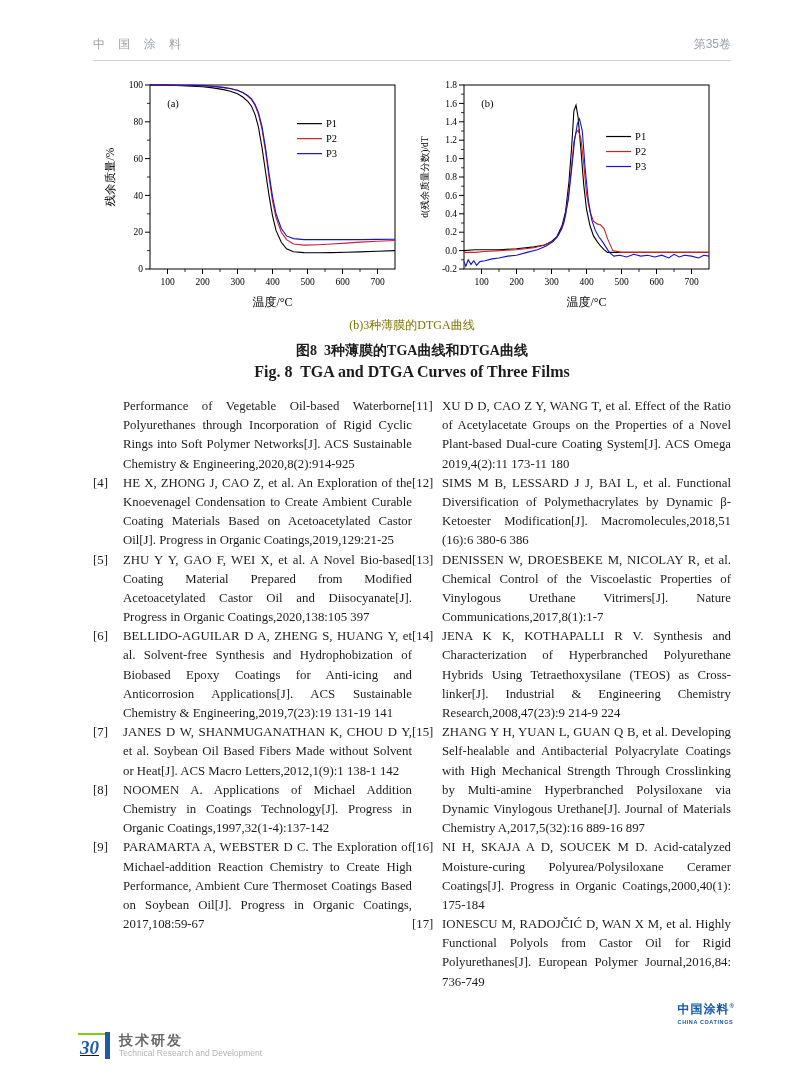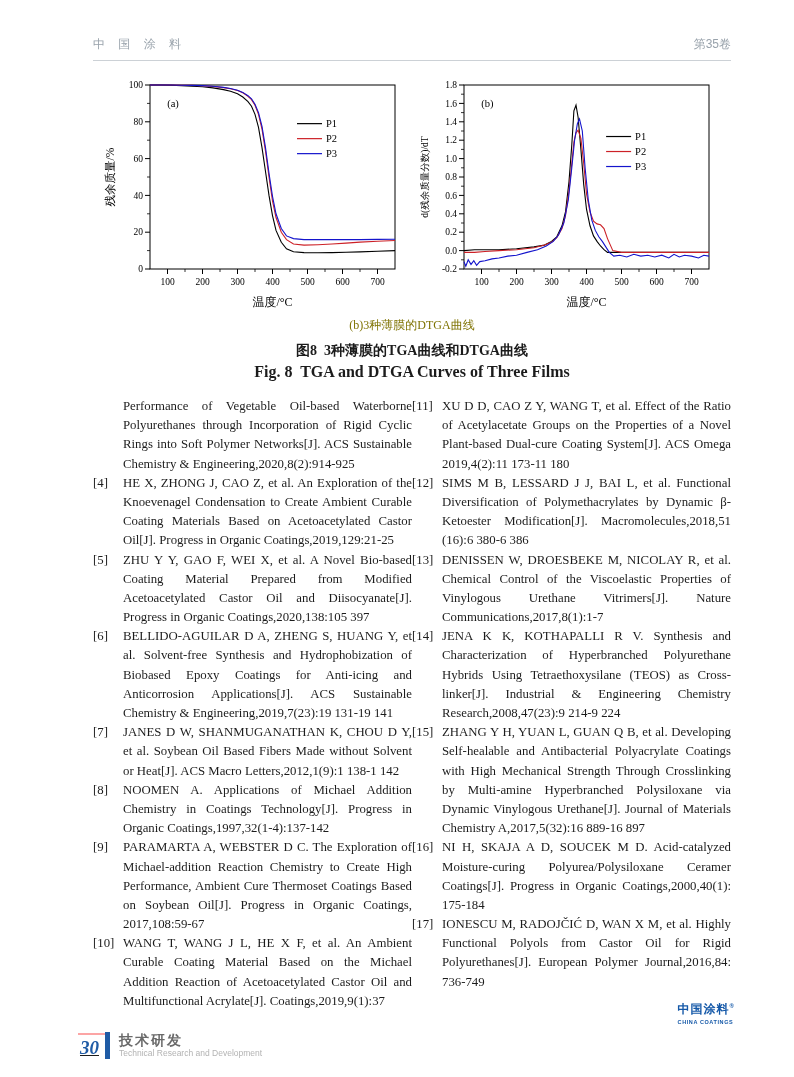--- a/index.html
+++ b/index.html
@@ -24,21 +24,21 @@
   .ref-text{flex:1;text-align:justify;}
   
   .logo{position:absolute;right:74px;bottom:52px;color:#1458a8;text-align:left;
         font-family:"Liberation Sans",sans-serif;}
   .logo-zh{font-weight:bold;font-size:12px;letter-spacing:1px;}
   .logo-zh sup{font-size:6px;}
   .logo-en{font-weight:bold;font-size:5.5px;letter-spacing:0.6px;margin-top:1px;}
   
   .footer{position:absolute;left:78px;bottom:18px;display:flex;align-items:center;
           font-family:"Liberation Sans",sans-serif;}
-  .pagenum-wrap{border-top:2px solid #fca5a5;padding:2px 6px 0 2px;text-decoration:underline;}
+  .pagenum-wrap{border-top:2px solid #84cc16;padding:2px 6px 0 2px;text-decoration:underline;}
   .pagenum{font-family:"Liberation Serif",serif;font-style:italic;font-weight:bold;
            font-size:19px;color:#1f5ba5;}
   .blue-bar{width:5px;height:27px;background:#1f5ba5;margin-right:9px;}
   .section-zh{font-size:14px;font-weight:bold;color:#6a6a6a;letter-spacing:2px;line-height:1.1;}
   .section-en{font-size:8.5px;color:#b3b3b3;line-height:1.2;text-align:right;}
 </style>
 </head>
 <body>
 
 <div class="page">
@@ -200,24 +200,20 @@
           <span class="ref-text">JANES D W, SHANMUGANATHAN K, CHOU D Y, et al. Soybean Oil Based Fibers Made without Solvent or Heat[J]. ACS Macro Letters,2012,1(9):1 138-1 142</span>
         </div>
       <div class="ref">
           <span class="ref-num">[8]</span>
           <span class="ref-text">NOOMEN A. Applications of Michael Addition Chemistry in Coatings Technology[J]. Progress in Organic Coatings,1997,32(1-4):137-142</span>
         </div>
       <div class="ref">
           <span class="ref-num">[9]</span>
           <span class="ref-text">PARAMARTA A, WEBSTER D C. The Exploration of Michael-addition Reaction Chemistry to Create High Performance, Ambient Cure Thermoset Coatings Based on Soybean Oil[J]. Progress in Organic Coatings, 2017,108:59-67</span>
         </div>
-      <div class="ref">
-          <span class="ref-num">[10]</span>
-          <span class="ref-text">WANG T, WANG J L, HE X F, et al. An Ambient Curable Coating Material Based on the Michael Addition Reaction of Acetoacetylated Castor Oil and Multifunctional Acrylate[J]. Coatings,2019,9(1):37</span>
-        </div>
     </div>
     <div class="refcol">
       <div class="ref">
           <span class="ref-num">[11]</span>
           <span class="ref-text">XU D D, CAO Z Y, WANG T, et al. Effect of the Ratio of Acetylacetate Groups on the Properties of a Novel Plant-based Dual-cure Coating System[J]. ACS Omega 2019,4(2):11 173-11 180</span>
         </div>
       <div class="ref">
           <span class="ref-num">[12]</span>
           <span class="ref-text">SIMS M B, LESSARD J J, BAI L, et al. Functional Diversification of Polymethacrylates by Dynamic β-Ketoester Modification[J]. Macromolecules,2018,51 (16):6 380-6 386</span>
         </div>

